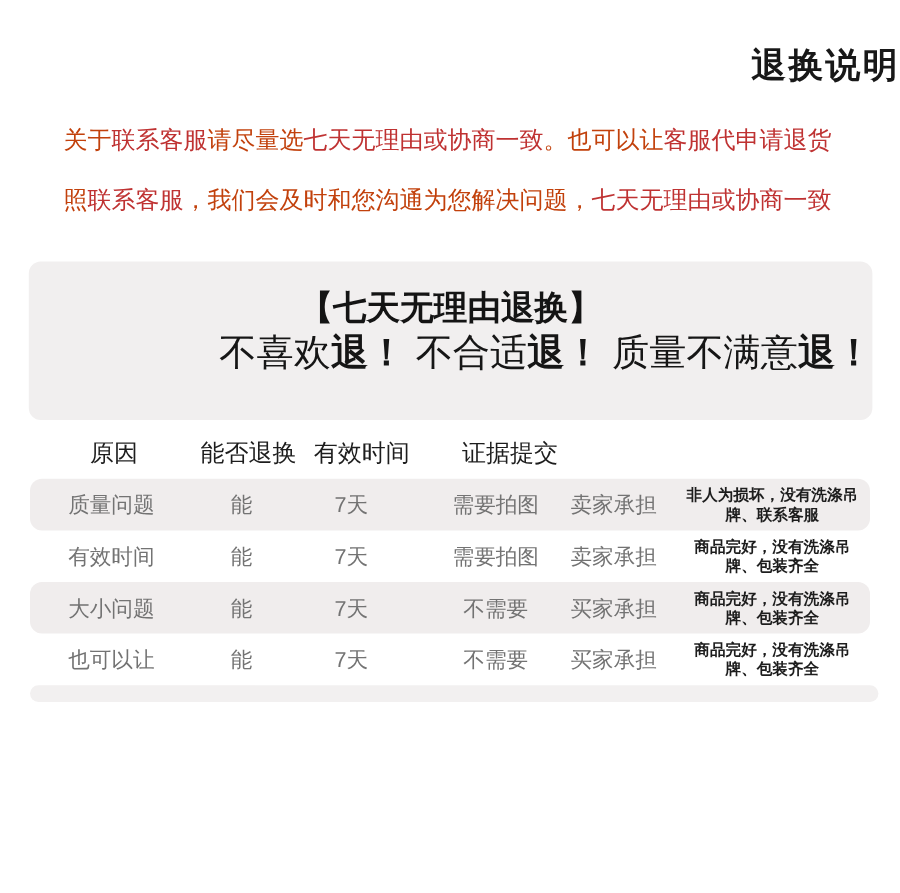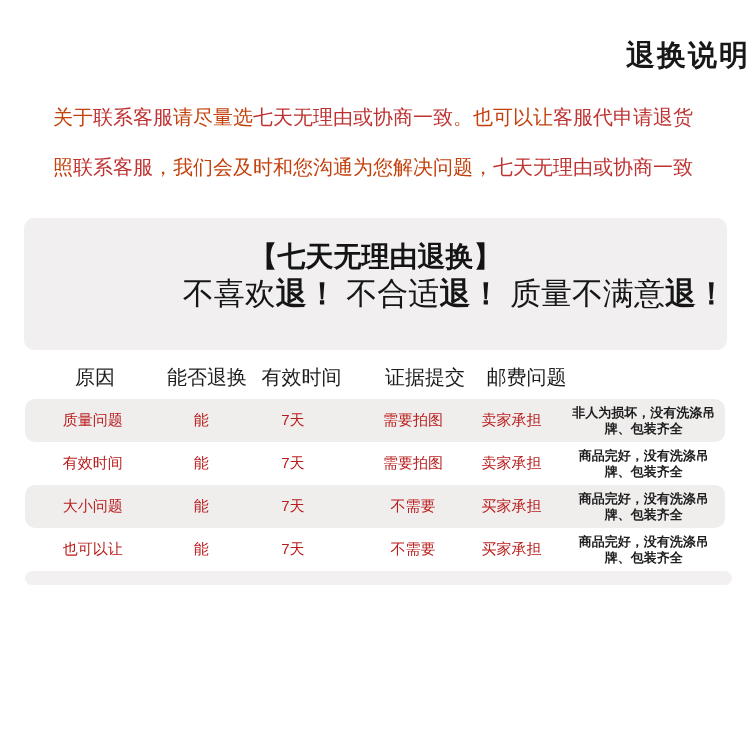--- a/index.html
+++ b/index.html
@@ -76,22 +76,22 @@
     align-items:center;
     height:43px;
   }
   .t-row.header{height:44px;}
   .t-row.striped{
     background:#f0eded;
     border-radius:10px;
   }
   .t-cell{
     text-align:center;
-    font-size:15px;
-    color:#b91c1c;
+    font-size:18px;
+    color:#737373;
     box-sizing:border-box;
   }
   .t-row.header .t-cell{font-size:20px;color:#1d1d1d;}
   .c1{width:20%;}
   .c2{width:12%;}
   .c3{width:15%;}
   .c4{width:14%;margin-left:22px;}
   .c5{width:15%;}
   .c6{width:24%;}
   .t-cell.other-cell{
@@ -127,30 +127,29 @@
     <div class="panel-headline">【七天无理由退换】</div>
     <div class="panel-subline" id="subline"><span class="sub-normal">不喜欢</span><span class="sub-bold">退！</span><span class="sub-normal"> 不合适</span><span class="sub-bold">退！</span><span class="sub-normal"> 质量不满意</span><span class="sub-bold">退！</span></div>
   </div>
 
   <div class="policy-table">
     <div class="t-row header" id="thead">
         <div class="t-cell c1">原因</div>
         <div class="t-cell c2">能否退换</div>
         <div class="t-cell c3">有效时间</div>
         <div class="t-cell c4">证据提交</div>
-        <div class="t-cell c5">邮费问题</div>
       </div>
     <div id="tbody">
         <div class="t-row striped">
           <div class="t-cell c1">质量问题</div>
           <div class="t-cell c2">能</div>
           <div class="t-cell c3">7天</div>
           <div class="t-cell c4">需要拍图</div>
           <div class="t-cell c5">卖家承担</div>
-          <div class="t-cell c6 other-cell"><span class="other-inner">非人为损坏，没有洗涤吊牌、包装齐全</span></div>
+          <div class="t-cell c6 other-cell"><span class="other-inner">非人为损坏，没有洗涤吊牌、联系客服</span></div>
         </div>
         <div class="t-row">
           <div class="t-cell c1">有效时间</div>
           <div class="t-cell c2">能</div>
           <div class="t-cell c3">7天</div>
           <div class="t-cell c4">需要拍图</div>
           <div class="t-cell c5">卖家承担</div>
           <div class="t-cell c6 other-cell"><span class="other-inner">商品完好，没有洗涤吊牌、包装齐全</span></div>
         </div>
         <div class="t-row striped">

